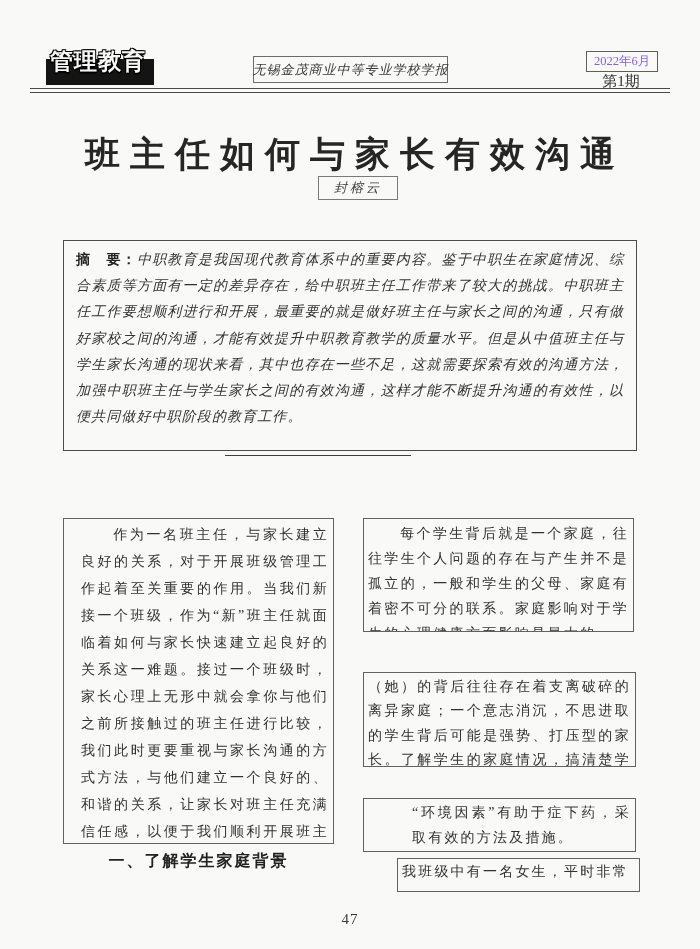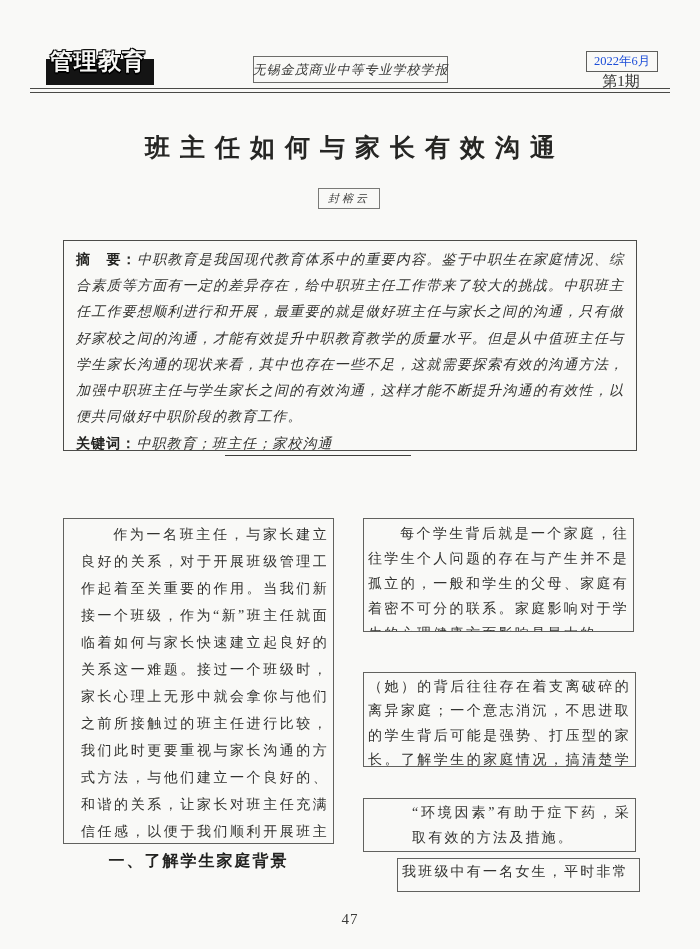--- a/index.html
+++ b/index.html
@@ -31,45 +31,45 @@
     border:1px solid #6d6d6a;
     display:flex;align-items:center;justify-content:center;
     font-style:italic;
     font-size:13px;letter-spacing:1px;color:#3a3a38;
     white-space:nowrap;
   }
   .issue-date-box{
     left:586px;top:51px;width:70px;height:19px;
     border:1px solid #5f5f5c;
     display:flex;align-items:center;justify-content:center;
-    font-size:12.5px;color:#1d4ed8;white-space:nowrap;text-align:right;
+    font-size:12.5px;color:#8b5cf6;white-space:nowrap;text-align:right;
   }
   .issue-no{
     left:586px;top:72px;width:70px;
     text-align:center;font-size:15px;color:#333331;
   }
   .double-rule{
     left:30px;top:88px;width:640px;height:3px;
     border-top:1.5px solid #4a4a47;border-bottom:1px solid #4a4a47;
   }
 
   
   .article-title{
     left:0;top:131px;width:700px;
     text-align:center;
-    font-size:25px;font-weight:bold;letter-spacing:10px;text-indent:10px;
+    font-size:35px;font-weight:bold;letter-spacing:10px;text-indent:10px;
     color:#262624;
   }
   .author-box{
-    left:318px;top:188px;
+    left:318px;top:176px;
     border:1px solid #79797600;
     border:1px solid #7a7a77;
-    padding:2px 9px;
+    padding:2px 15px;
     font-style:italic;
-    font-size:11px;letter-spacing:3px;color:#3c3c3a;
+    font-size:13px;letter-spacing:3px;color:#3c3c3a;
     white-space:nowrap;
   }
 
   
   .abstract-box{
     left:63px;top:240px;width:574px;height:211px;
     border:1.4px solid #45454233;
     border:1.4px solid #4c4c49;
     box-sizing:border-box;
     padding:5px 12px 0 12px;
@@ -140,21 +140,20 @@
 
 <div class="abs double-rule"></div>
 
 <div class="abs article-title">班主任如何与家长有效沟通</div>
 <div class="abs author-box">
   <span>封榕云</span>
 </div>
 
 <div class="abs abstract-box">
   <span class="abstract-body"><span class="inline-label">摘　要：</span><span>中职教育是我国现代教育体系中的重要内容。鉴于中职生在家庭情况、综合素质等方面有一定的差异存在，给中职班主任工作带来了较大的挑战。中职班主任工作要想顺利进行和开展，最重要的就是做好班主任与家长之间的沟通，只有做好家校之间的沟通，才能有效提升中职教育教学的质量水平。但是从中值班主任与学生家长沟通的现状来看，其中也存在一些不足，这就需要探索有效的沟通方法，加强中职班主任与学生家长之间的有效沟通，这样才能不断提升沟通的有效性，以便共同做好中职阶段的教育工作。</span></span>
-  <div class="keywords-line"><span class="inline-label">关键词：</span><span>中职教育；班主任；家校沟通</span></div>
 </div>
 
 <div class="abs separator-rule"></div>
 
 <div class="abs text-box col-left-para indent">作为一名班主任，与家长建立良好的关系，对于开展班级管理工作起着至关重要的作用。当我们新接一个班级，作为“新”班主任就面临着如何与家长快速建立起良好的关系这一难题。接过一个班级时，家长心理上无形中就会拿你与他们之前所接触过的班主任进行比较，我们此时更要重视与家长沟通的方式方法，与他们建立一个良好的、和谐的关系，让家长对班主任充满信任感，以便于我们顺利开展班主任工作。</div>
 
 <div class="abs section-heading">一、了解学生家庭背景</div>
 
 <div class="abs text-box r-block1 indent">每个学生背后就是一个家庭，往往学生个人问题的存在与产生并不是孤立的，一般和学生的父母、家庭有着密不可分的联系。家庭影响对于学生的心理健康方面影响是最大的。一个孤僻、偏激、脾气火爆的孩子，他</div>
 

